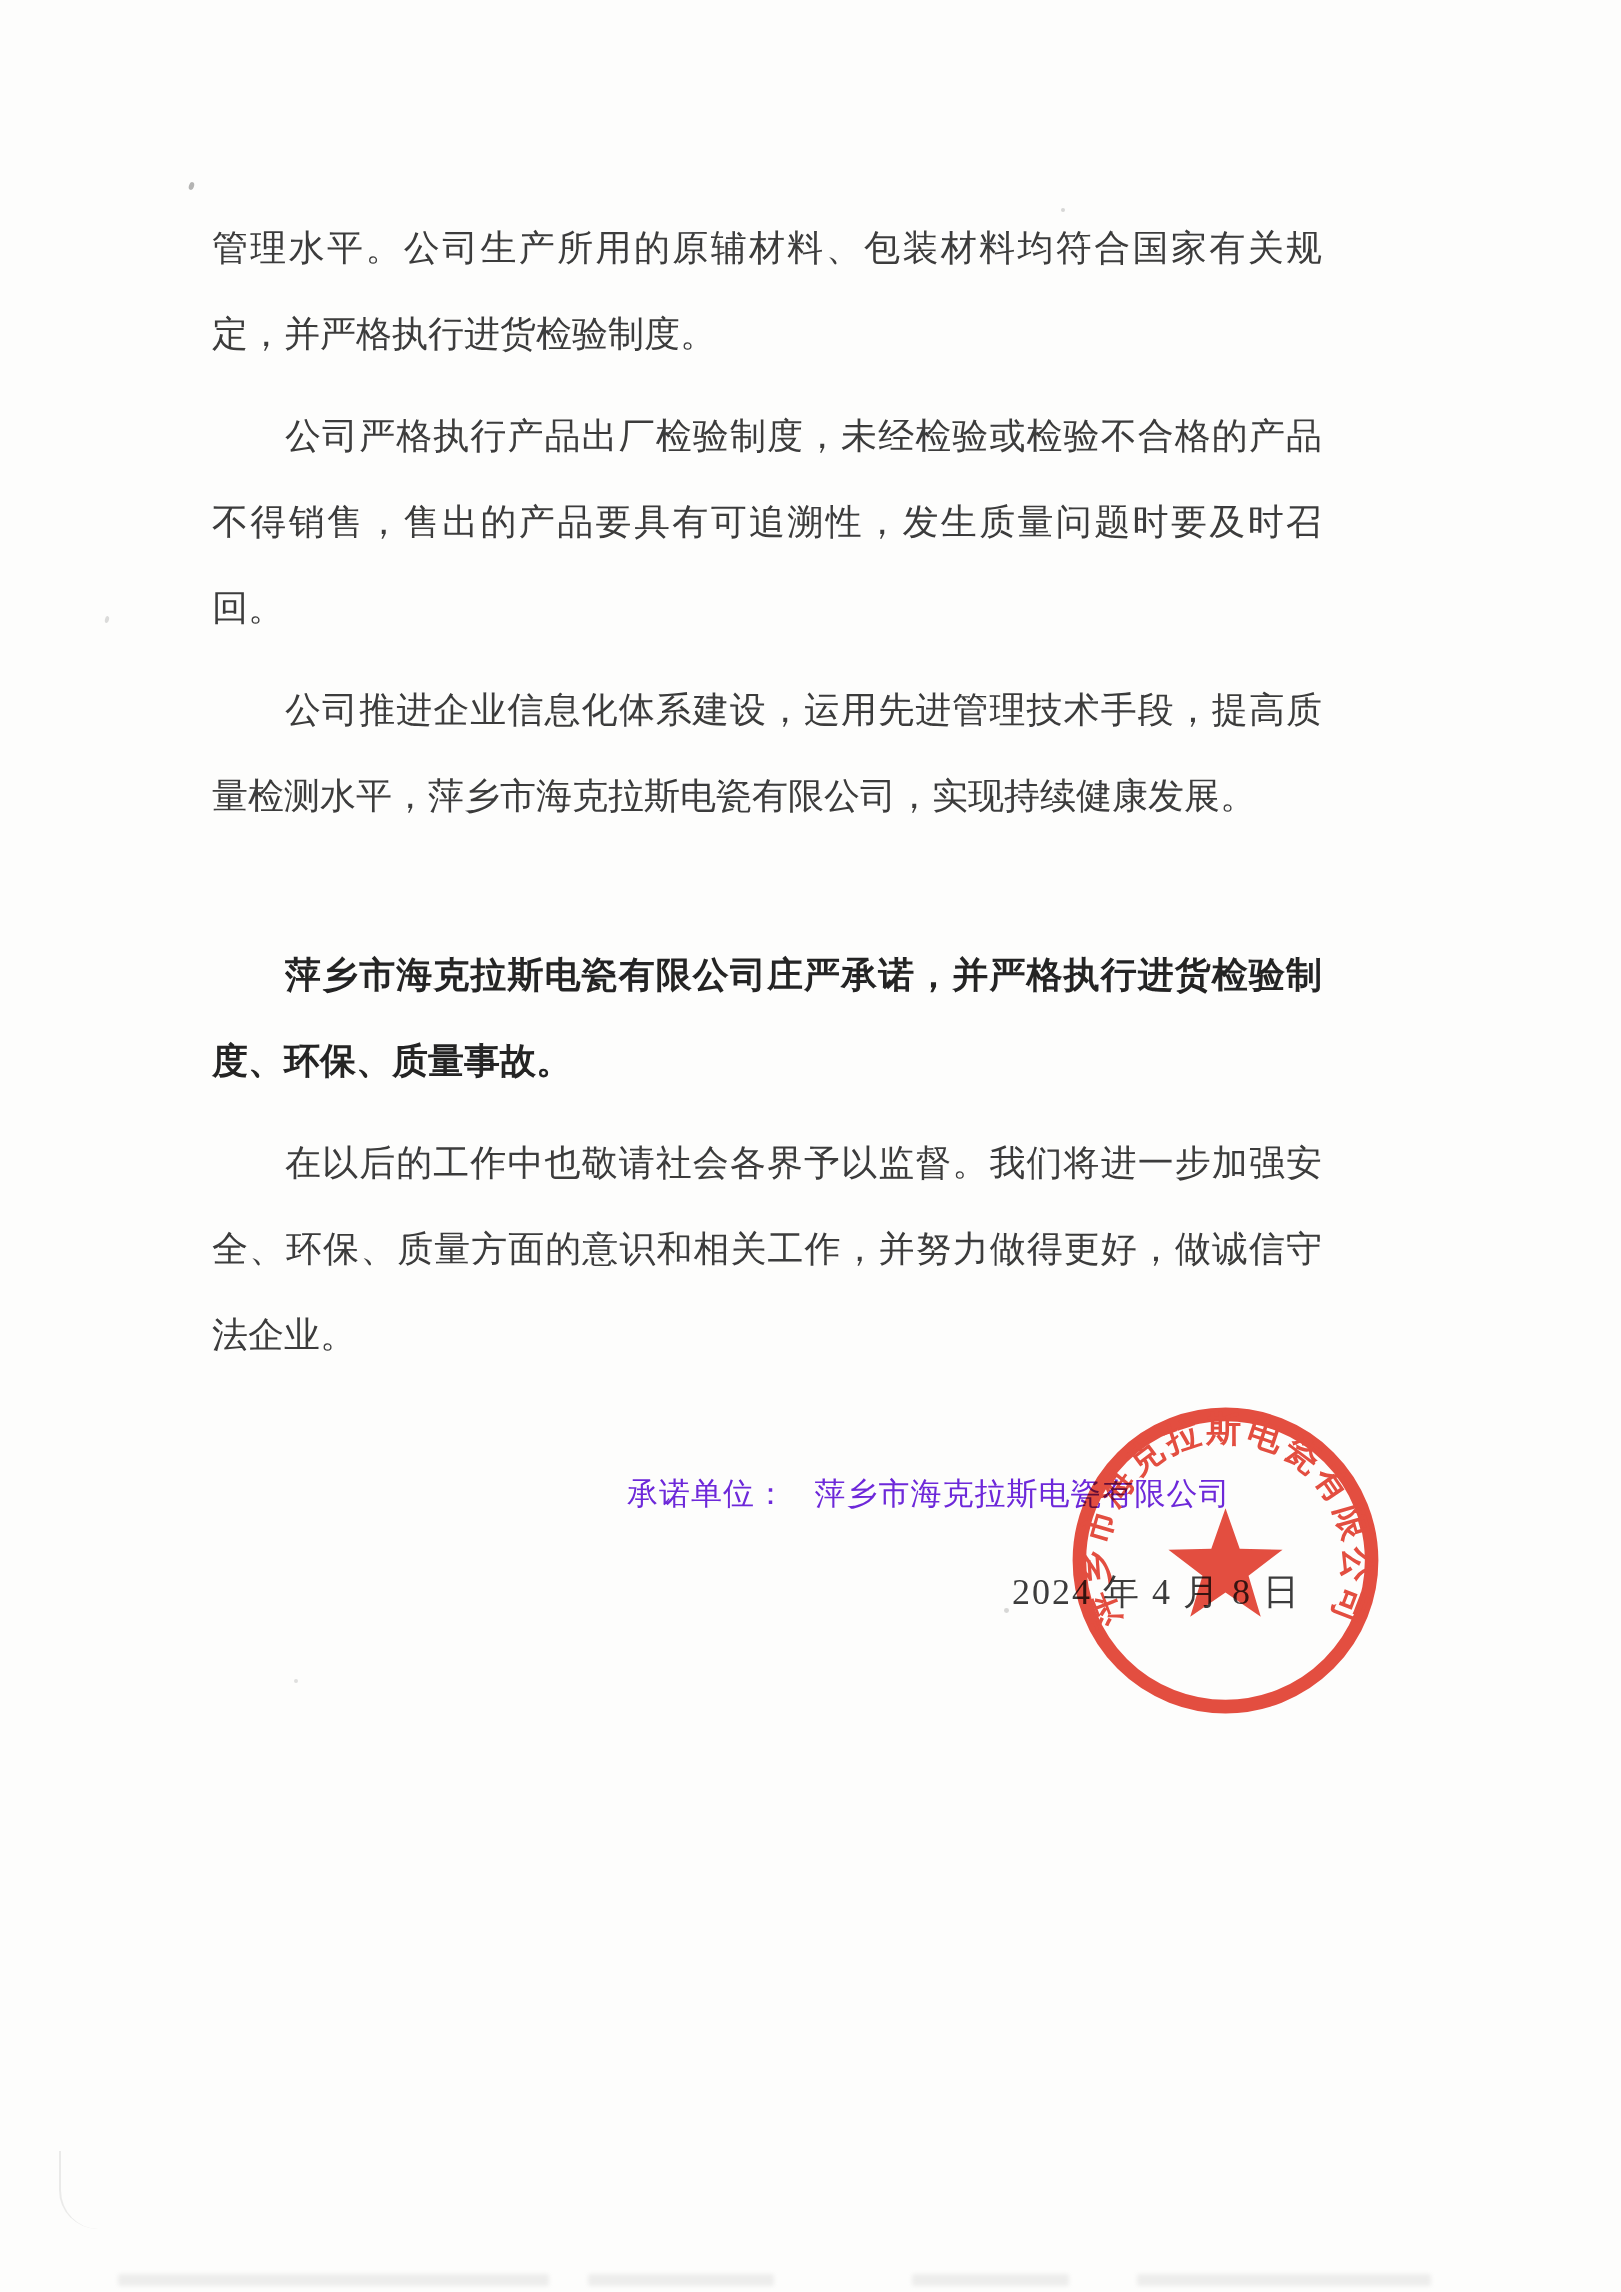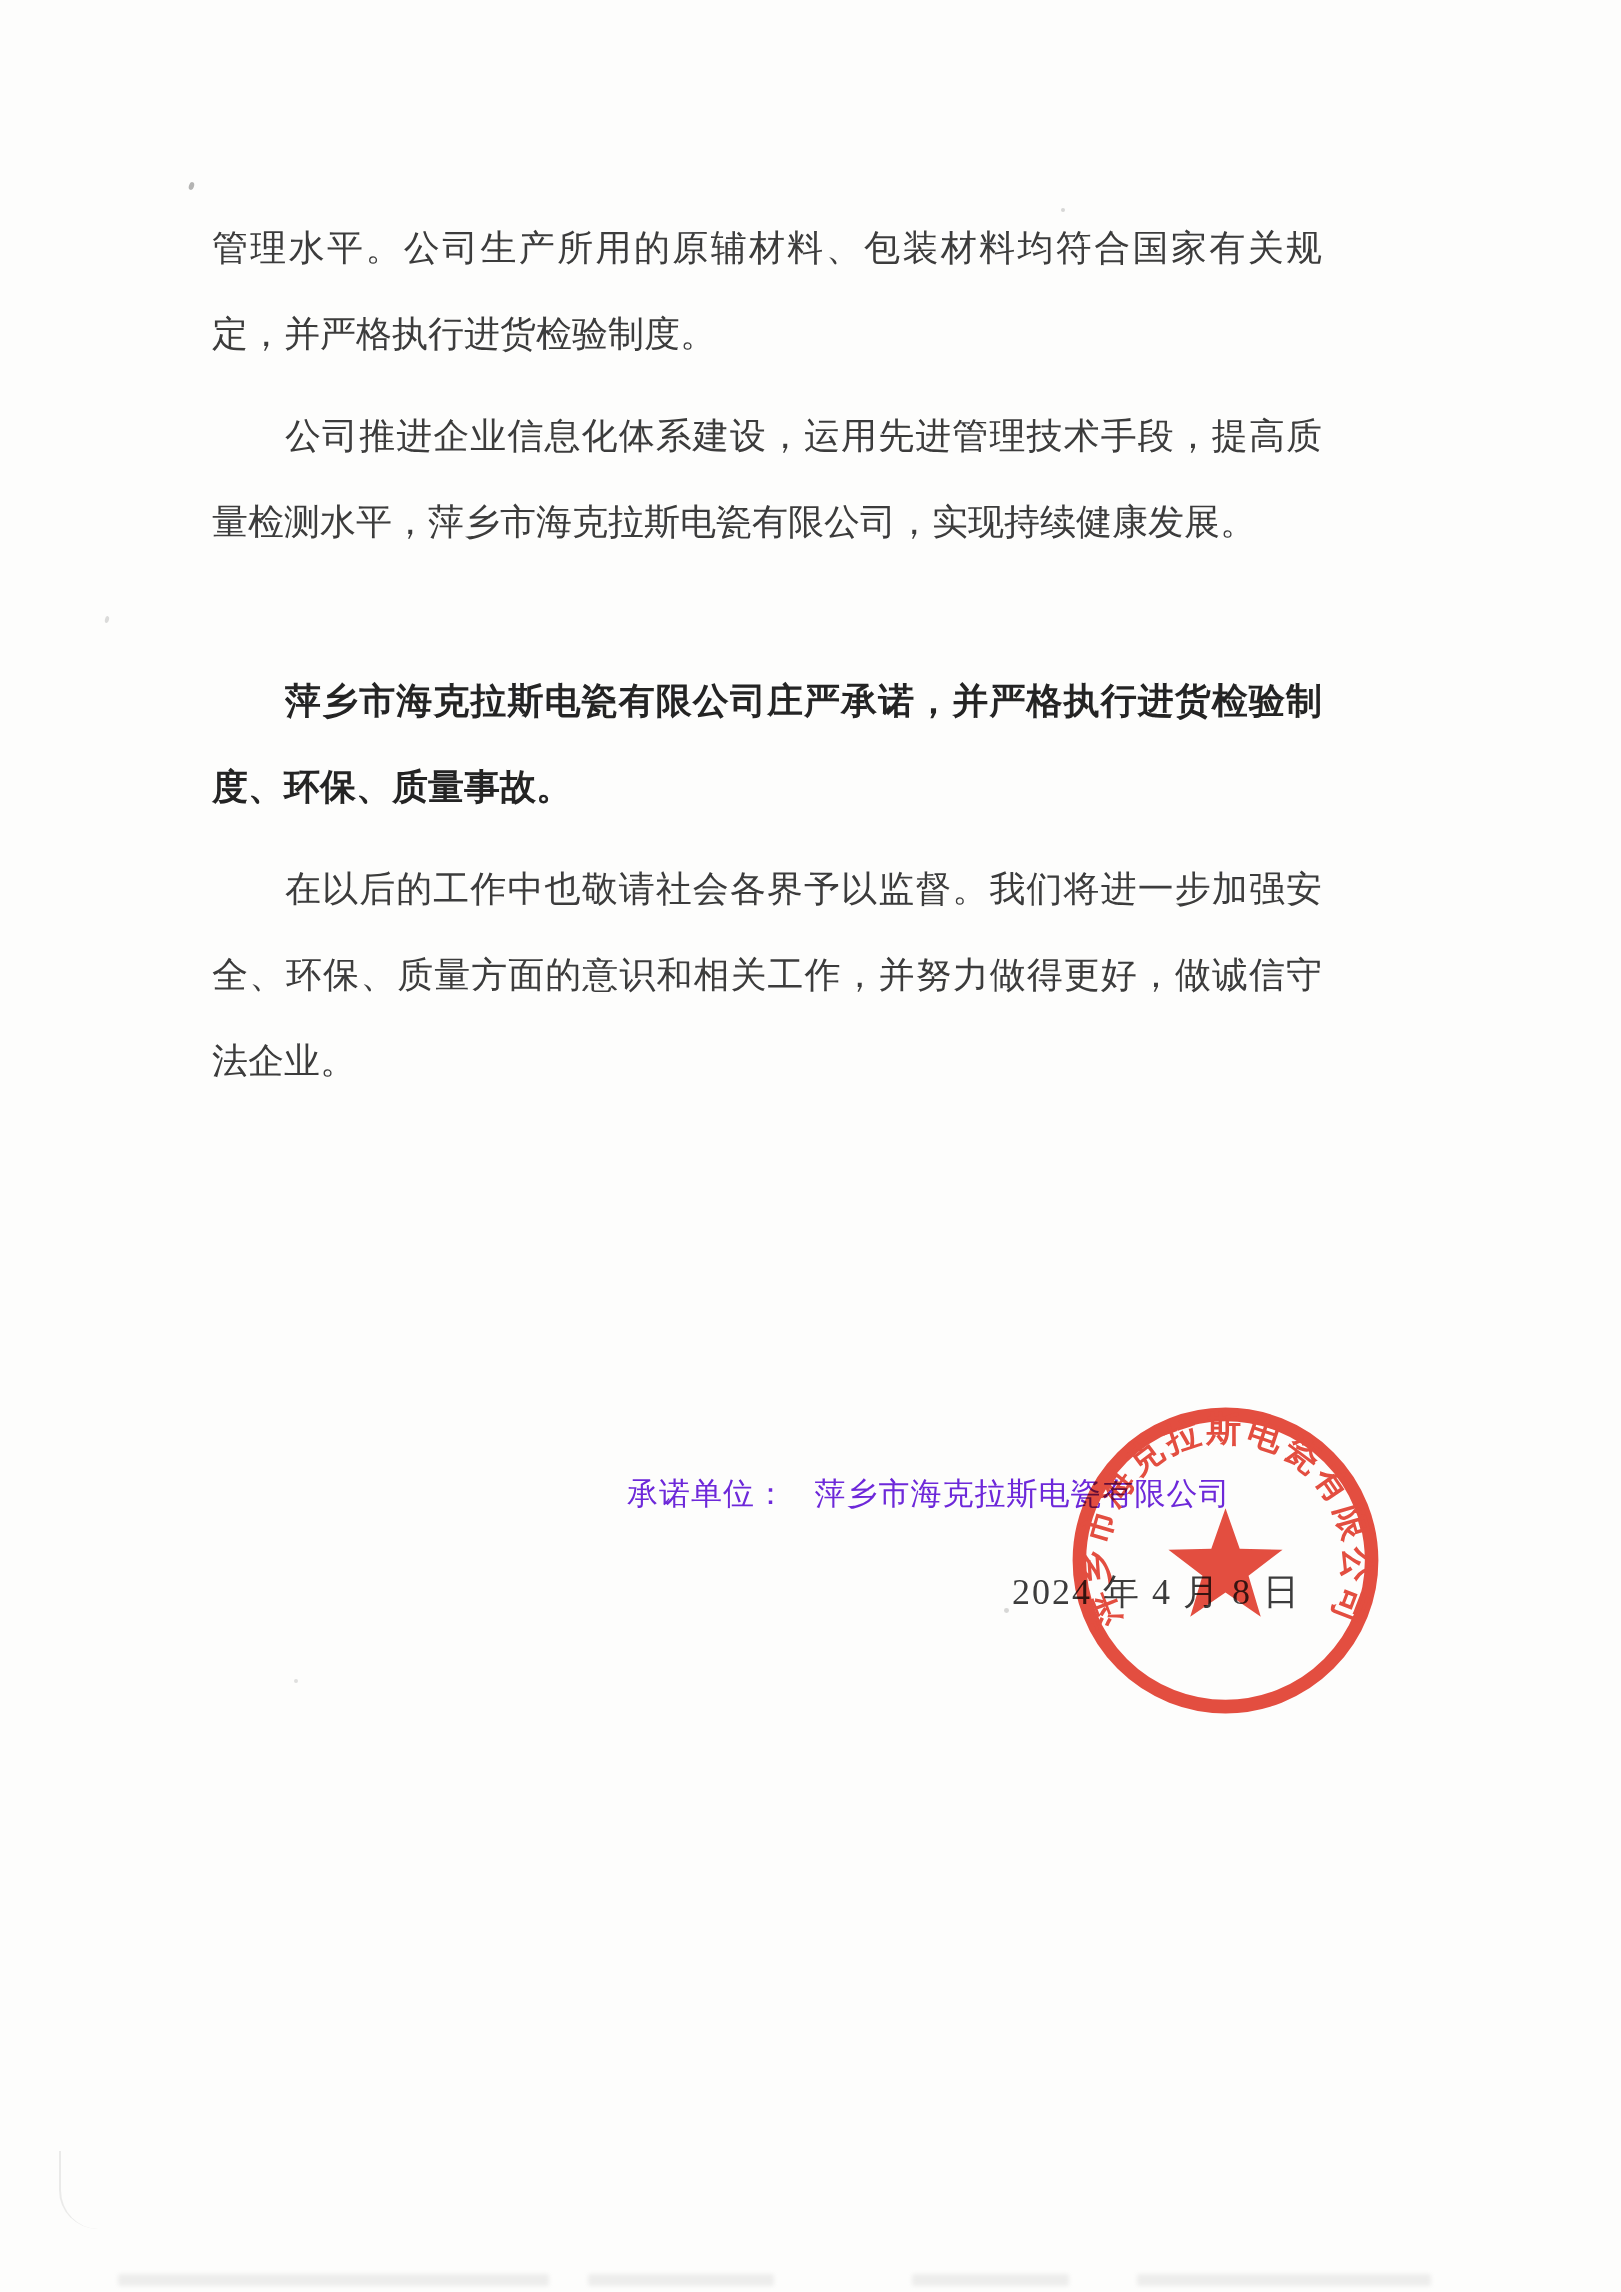--- a/index.html
+++ b/index.html
@@ -100,20 +100,21 @@
   .bottom-noise .b3{left:912px;width:157px;}
   .bottom-noise .b4{left:1137px;width:294px;}
 </style>
 </head>
 <body>
 
 <div class="page">
 
   <div class="letter-body">
     <p>管理水平。公司生产所用的原辅材料、包装材料均符合国家有关规定，并严格执行进货检验制度。</p>
+    <p class="indent">公司严格执行产品出厂检验制度，未经检验或检验不合格的产品不得销售，售出的产品要具有可追溯性，发生质量问题时要及时召回。</p>
     <p class="indent">公司推进企业信息化体系建设，运用先进管理技术手段，提高质量检测水平，萍乡市海克拉斯电瓷有限公司，实现持续健康发展。</p>
     <p class="indent promise">萍乡市海克拉斯电瓷有限公司庄严承诺，并严格执行进货检验制度、环保、质量事故。</p>
     <p class="indent">在以后的工作中也敬请社会各界予以监督。我们将进一步加强安全、环保、质量方面的意识和相关工作，并努力做得更好，做诚信守法企业。</p>
   </div>
 
   <div class="signature">
     <span>承诺单位：</span><span class="gap"></span><span>萍乡市海克拉斯电瓷有限公司</span>
   </div>
 
   <div class="date">2024 年 4 月 8 日</div>

